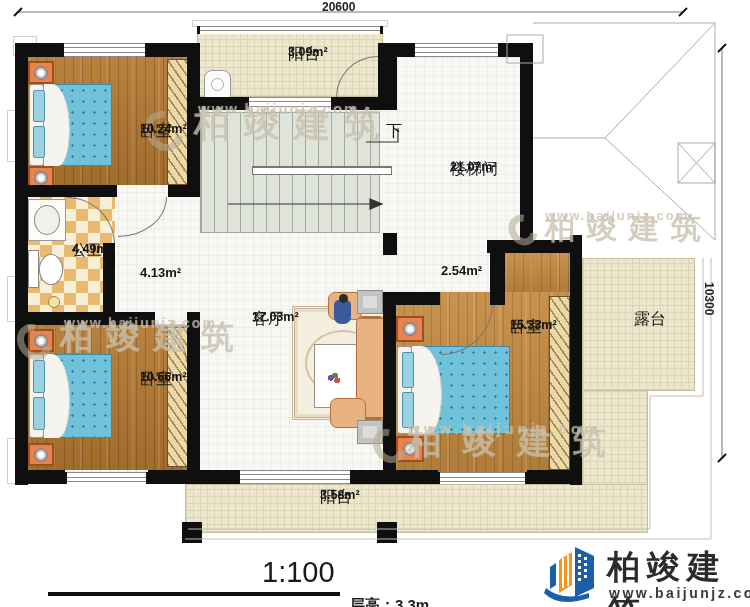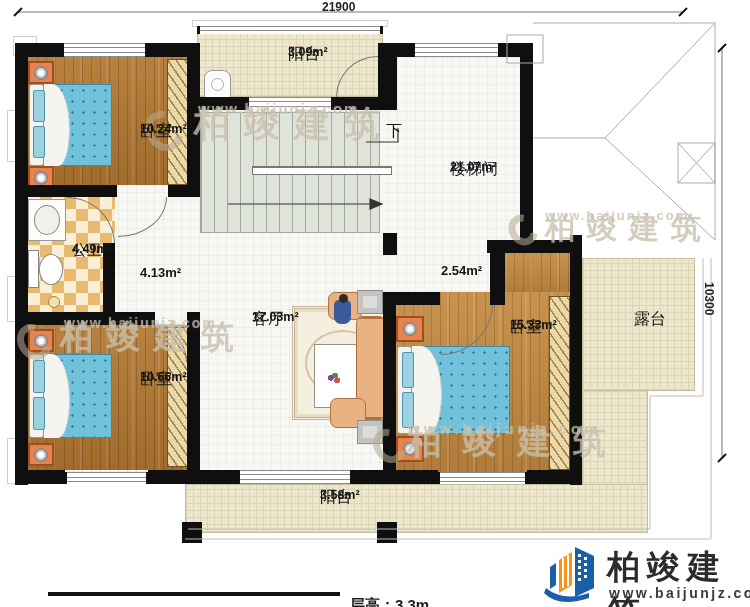--- a/index.html
+++ b/index.html
@@ -275,23 +275,24 @@
     <span class="ra">15.33m²</span>
   </div>
   <div class="lab" style="left:634px;top:310px;">
     <span class="rn">露台</span>
   </div>
   <div class="lab" style="left:320px;top:488px;">
     <span class="rn">阳台</span>
     <span class="ra">3.58m²</span>
   </div>
 
-  <div class="dim" style="left:322px;top:0px;">21900</div>
+  <div class="dim" style="left:322px;top:0px;">20600</div>
   <div class="dim" style="left:716px;top:282px;transform:rotate(90deg);transform-origin:left top;">10300</div>
 
+  <div style="left:262px;top:556px;font-size:29px;color:#1a1a1a;">1:100</div>
   <div style="left:48px;top:592px;width:292px;height:4px;background:#111;"></div>
   <div style="left:350px;top:596px;font-size:15px;font-weight:bold;color:#1a1a1a;">
     <span style="position:static;">层高：</span><span style="position:static;">3.3m</span>
   </div>
 
   <svg width="62" height="62" viewBox="0 0 62 62" style="left:543px;top:540px;">
     <polygon points="7,27 13,23 13,45 7,49" fill="#1b5fa8"></polygon>
     <polygon points="16,20 29,12 29,45 16,53" fill="#f7941d"></polygon>
     <g fill="#fff">
       <rect x="19" y="18" width="2" height="30"></rect>

